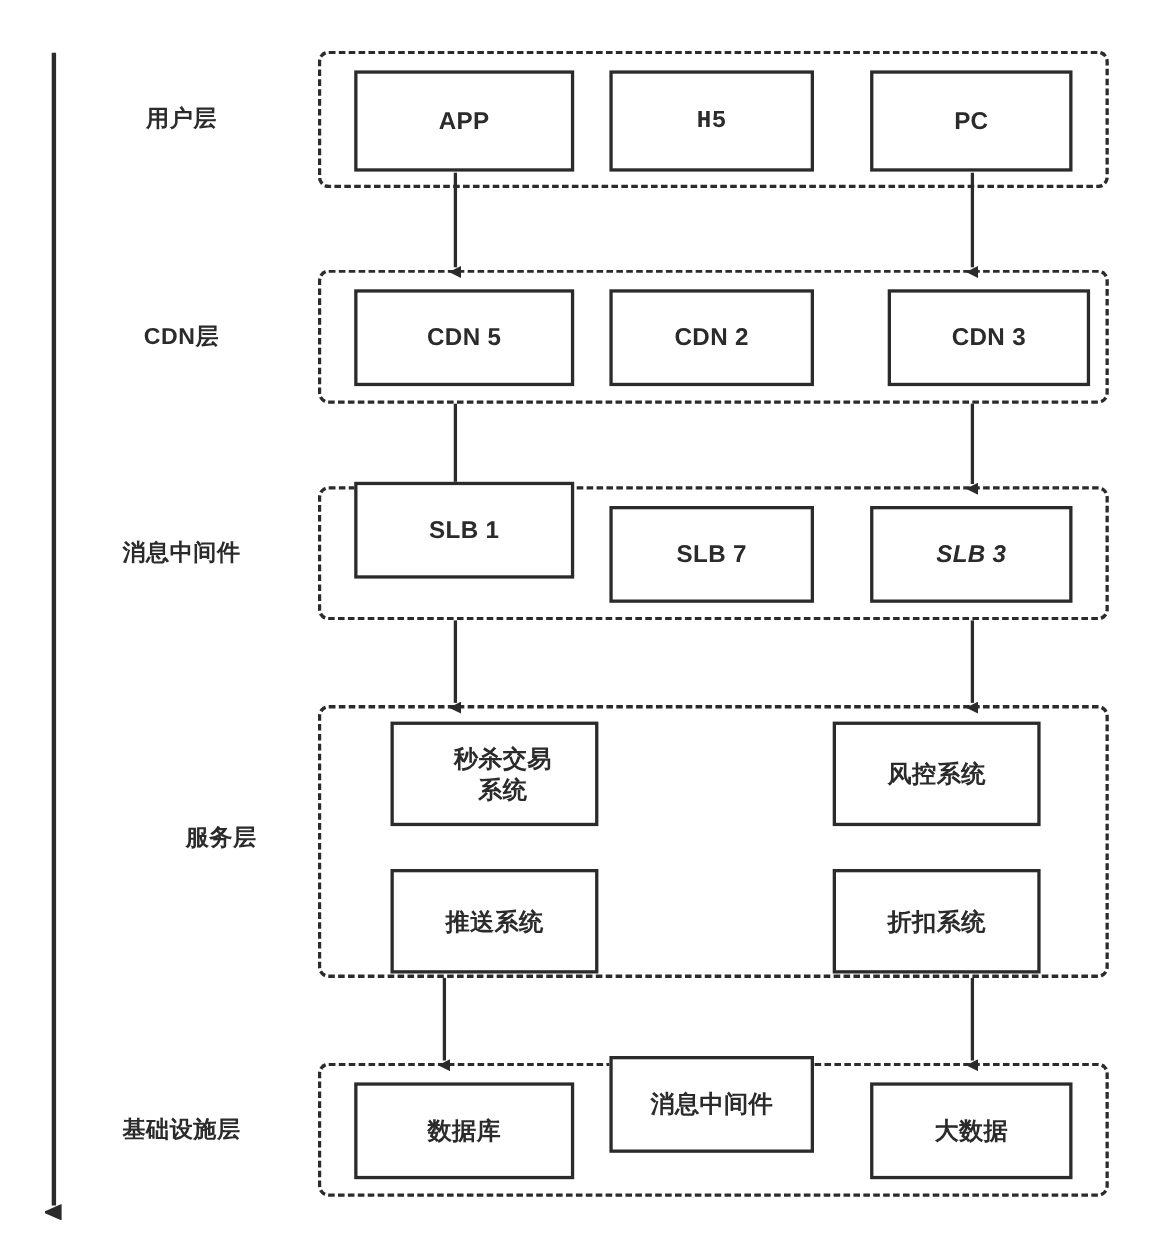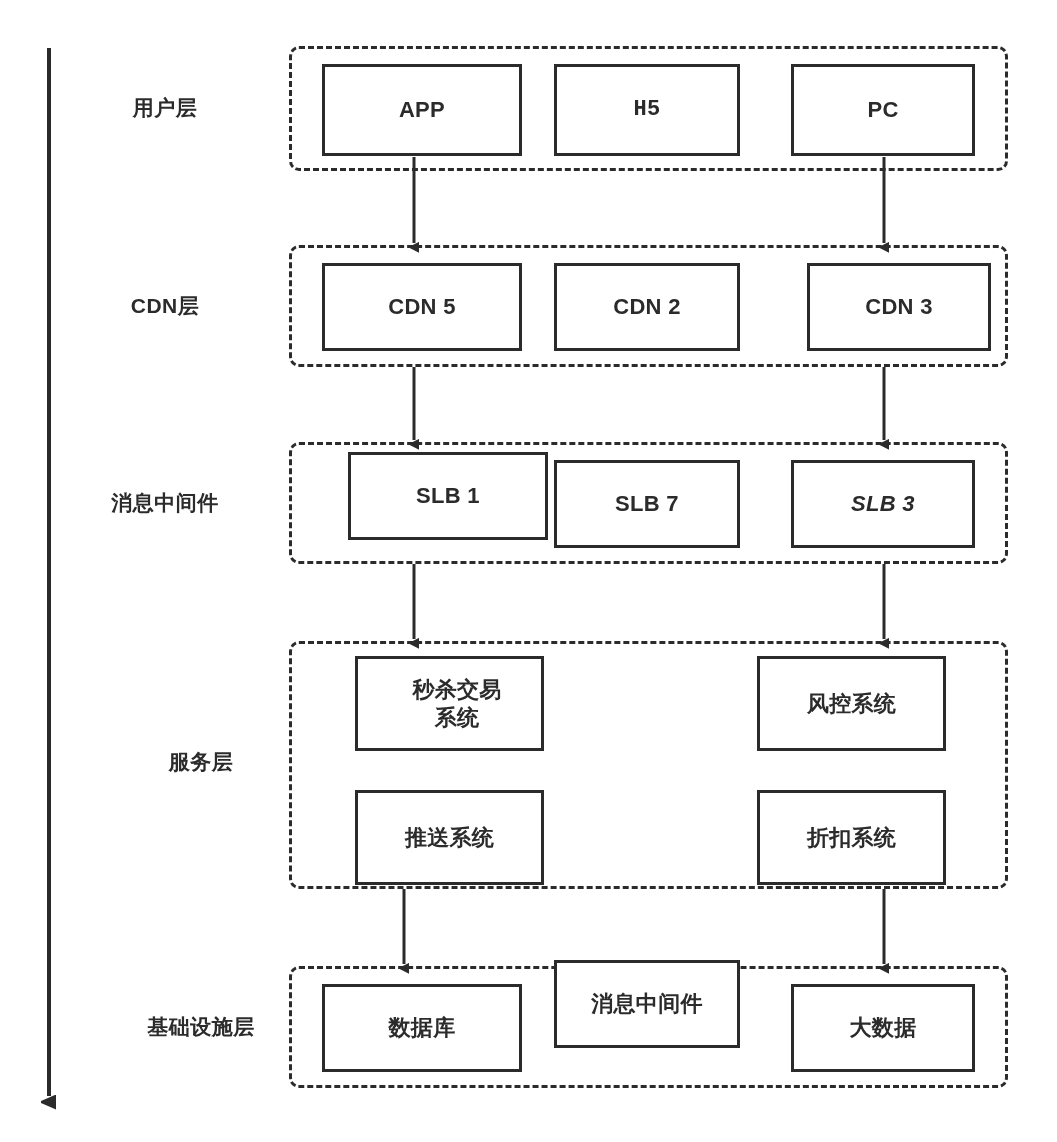--- a/index.html
+++ b/index.html
@@ -110,21 +110,21 @@
         <span class="node-label">CDN 5</span>
       </div>
       <div class="node-box" style="left: 554px; top: 263px; width: 186px; height: 88px;">
         <span class="node-label">CDN 2</span>
       </div>
       <div class="node-box" style="left: 807px; top: 263px; width: 184px; height: 88px;">
         <span class="node-label">CDN 3</span>
       </div>
       <div class="layer-group" style="left: 289px; top: 442px; width: 719px; height: 122px;"></div>
       <div class="layer-label" style="left: 165px; top: 503px;">消息中间件</div>
-      <div class="node-box" style="left: 322px; top: 452px; width: 200px; height: 88px; margin-left: 26px;">
+      <div class="node-box" style="left: 322px; top: 438px; width: 200px; height: 88px;">
         <span class="node-label">SLB 1</span>
       </div>
       <div class="node-box" style="left: 554px; top: 460px; width: 186px; height: 88px;">
         <span class="node-label">SLB 7</span>
       </div>
       <div class="node-box" style="left: 791px; top: 460px; width: 184px; height: 88px; font-style: italic;">
         <span class="node-label">SLB 3</span>
       </div>
       <div class="layer-group" style="left: 289px; top: 641px; width: 719px; height: 248px;"></div>
       <div class="layer-label" style="left: 165px; top: 762px; margin-left: 36px;">服务层</div>
@@ -135,21 +135,21 @@
       <div class="node-box" style="left: 757px; top: 656px; width: 189px; height: 95px; font-family: Liberation Serif, serif;">
         <span class="node-label">风控系统</span>
       </div>
       <div class="node-box" style="left: 355px; top: 790px; width: 189px; height: 95px;">
         <span class="node-label">推送系统</span>
       </div>
       <div class="node-box" style="left: 757px; top: 790px; width: 189px; height: 95px;">
         <span class="node-label">折扣系统</span>
       </div>
       <div class="layer-group" style="left: 289px; top: 966px; width: 719px; height: 122px;"></div>
-      <div class="layer-label" style="left: 165px; top: 1027px; margin-left: 36px;">基础设施层</div>
+      <div class="layer-label" style="left: 165px; top: 1027px;">基础设施层</div>
       <div class="node-box" style="left: 322px; top: 984px; width: 200px; height: 88px;">
         <span class="node-label">数据库</span>
       </div>
       <div class="node-box" style="left: 554px; top: 960px; width: 186px; height: 88px;">
         <span class="node-label">消息中间件</span>
       </div>
       <div class="node-box" style="left: 791px; top: 984px; width: 184px; height: 88px;">
         <span class="node-label">大数据</span>
       </div>
     </div>

